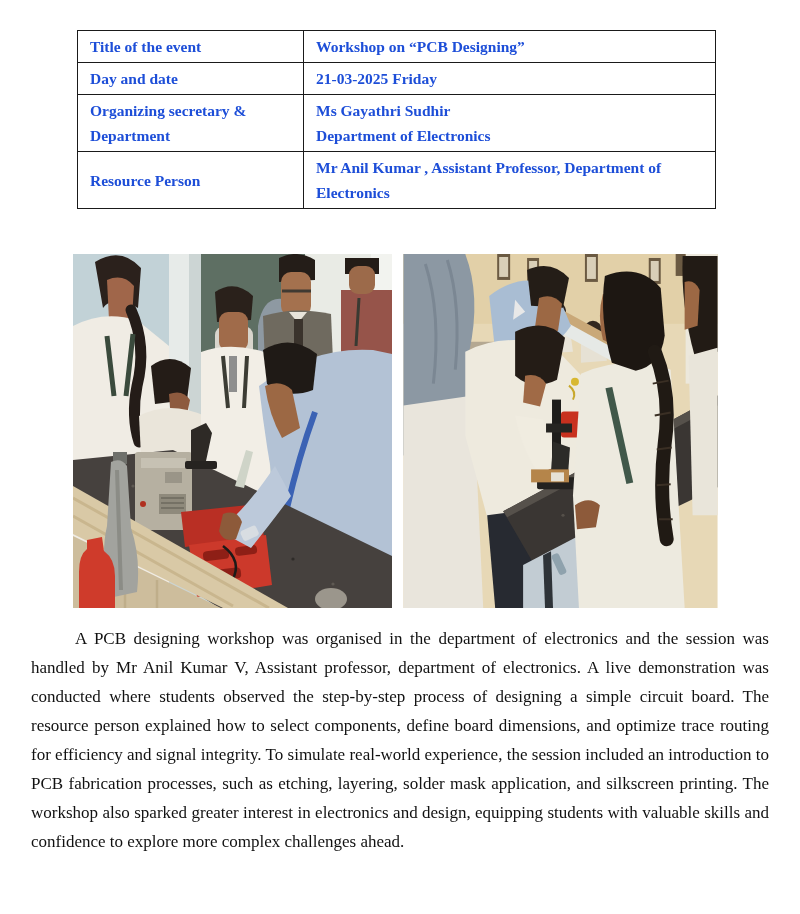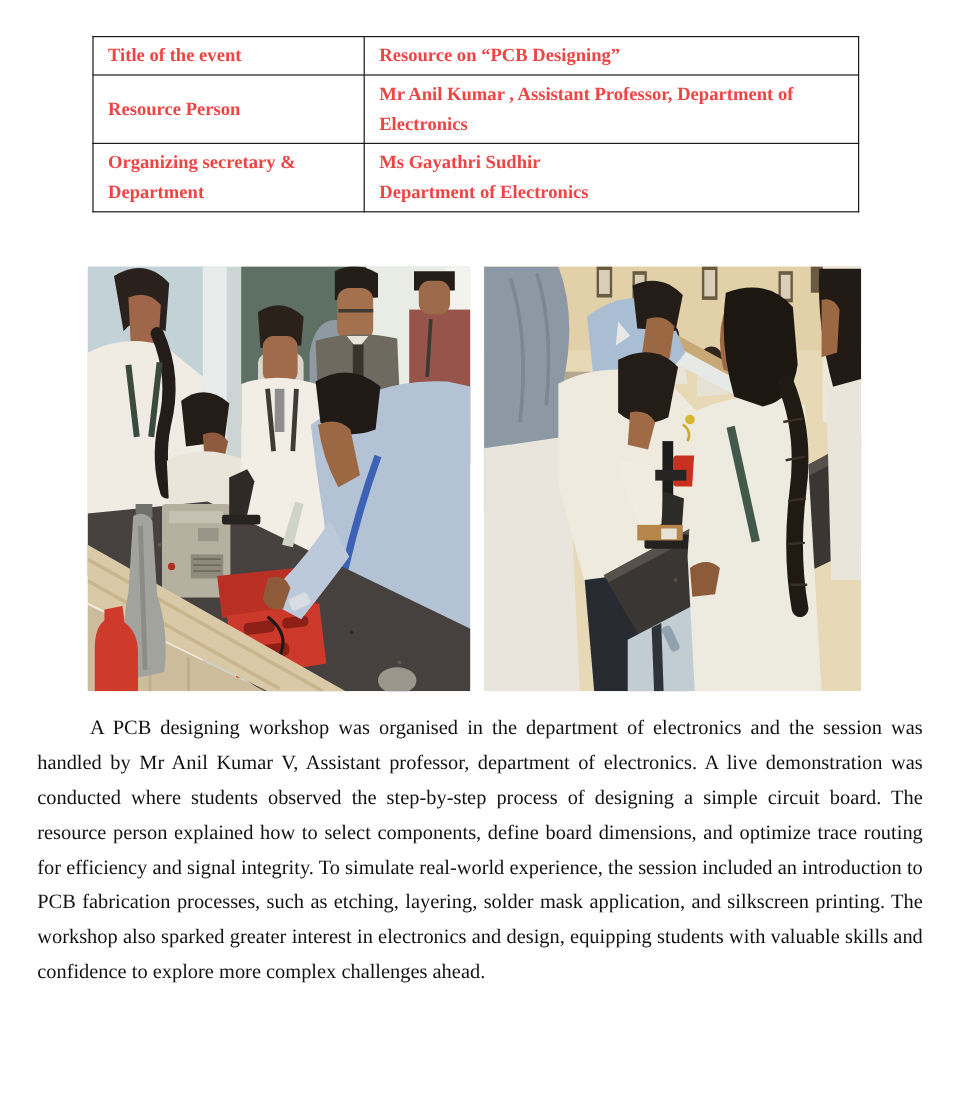--- a/index.html
+++ b/index.html
@@ -3,21 +3,21 @@
 <meta charset="utf-8">
 <style>
   html,body{margin:0;padding:0;background:#ffffff;}
   body{width:800px;height:914px;overflow:hidden;font-family:"Liberation Serif",serif;color:#141414;}
   .page{position:relative;width:800px;height:914px;background:#fff;}
 
   
   table.event-table{
     border-collapse:collapse;table-layout:fixed;width:638px;
     margin:30px 0 0 77px;
-    font-family:"Liberation Serif",serif;font-weight:bold;font-size:15.5px;line-height:25px;color:#ef4444;
+    font-family:"Liberation Serif",serif;font-weight:bold;font-size:15.5px;line-height:25px;color:#1d4ed8;
   }
   table.event-table td{
     border:1.6px solid #1a1a1a;
     padding:2px 10px 2px 12px;
     vertical-align:middle;
     white-space:pre-line;
   }
   col.c-label{width:226px;} col.c-value{width:412px;}
   tr.r-single{height:32px;} tr.r-double{height:57px;} tr.r-last{height:30px;}
 
@@ -39,31 +39,35 @@
 <div class="page">
 
   <table class="event-table">
     <colgroup>
         <col class="c-label">
         <col class="c-value">
       </colgroup>
     <tbody>
       <tr class="r-single">
         <td>Title of the event</td>
-        <td>Resource on “PCB Designing”</td>
+        <td>Workshop on “PCB Designing”</td>
+      </tr>
+      <tr class="r-single">
+        <td>Day and date</td>
+        <td>21-03-2025 Friday</td>
+      </tr>
+      <tr class="r-double">
+        <td>Organizing secretary &amp; Department</td>
+        <td>Ms Gayathri Sudhir
+Department of Electronics</td>
       </tr>
       <tr class="r-double">
         <td>Resource Person</td>
         <td>Mr Anil Kumar , Assistant Professor, Department of
 Electronics</td>
-      </tr>
-      <tr class="r-double">
-        <td>Organizing secretary &amp; Department</td>
-        <td>Ms Gayathri Sudhir
-Department of Electronics</td>
       </tr>
     </tbody>
   </table>
 
   <div class="photos">
 
     <svg viewBox="0 0 319 354" width="319" height="354" xmlns="http://www.w3.org/2000/svg">
       <rect width="319" height="354" fill="#ccd5d4"></rect>
       <rect x="0" y="0" width="100" height="215" fill="#c2d2d7"></rect>
       <rect x="96" y="0" width="20" height="235" fill="#e7ebe9"></rect>

